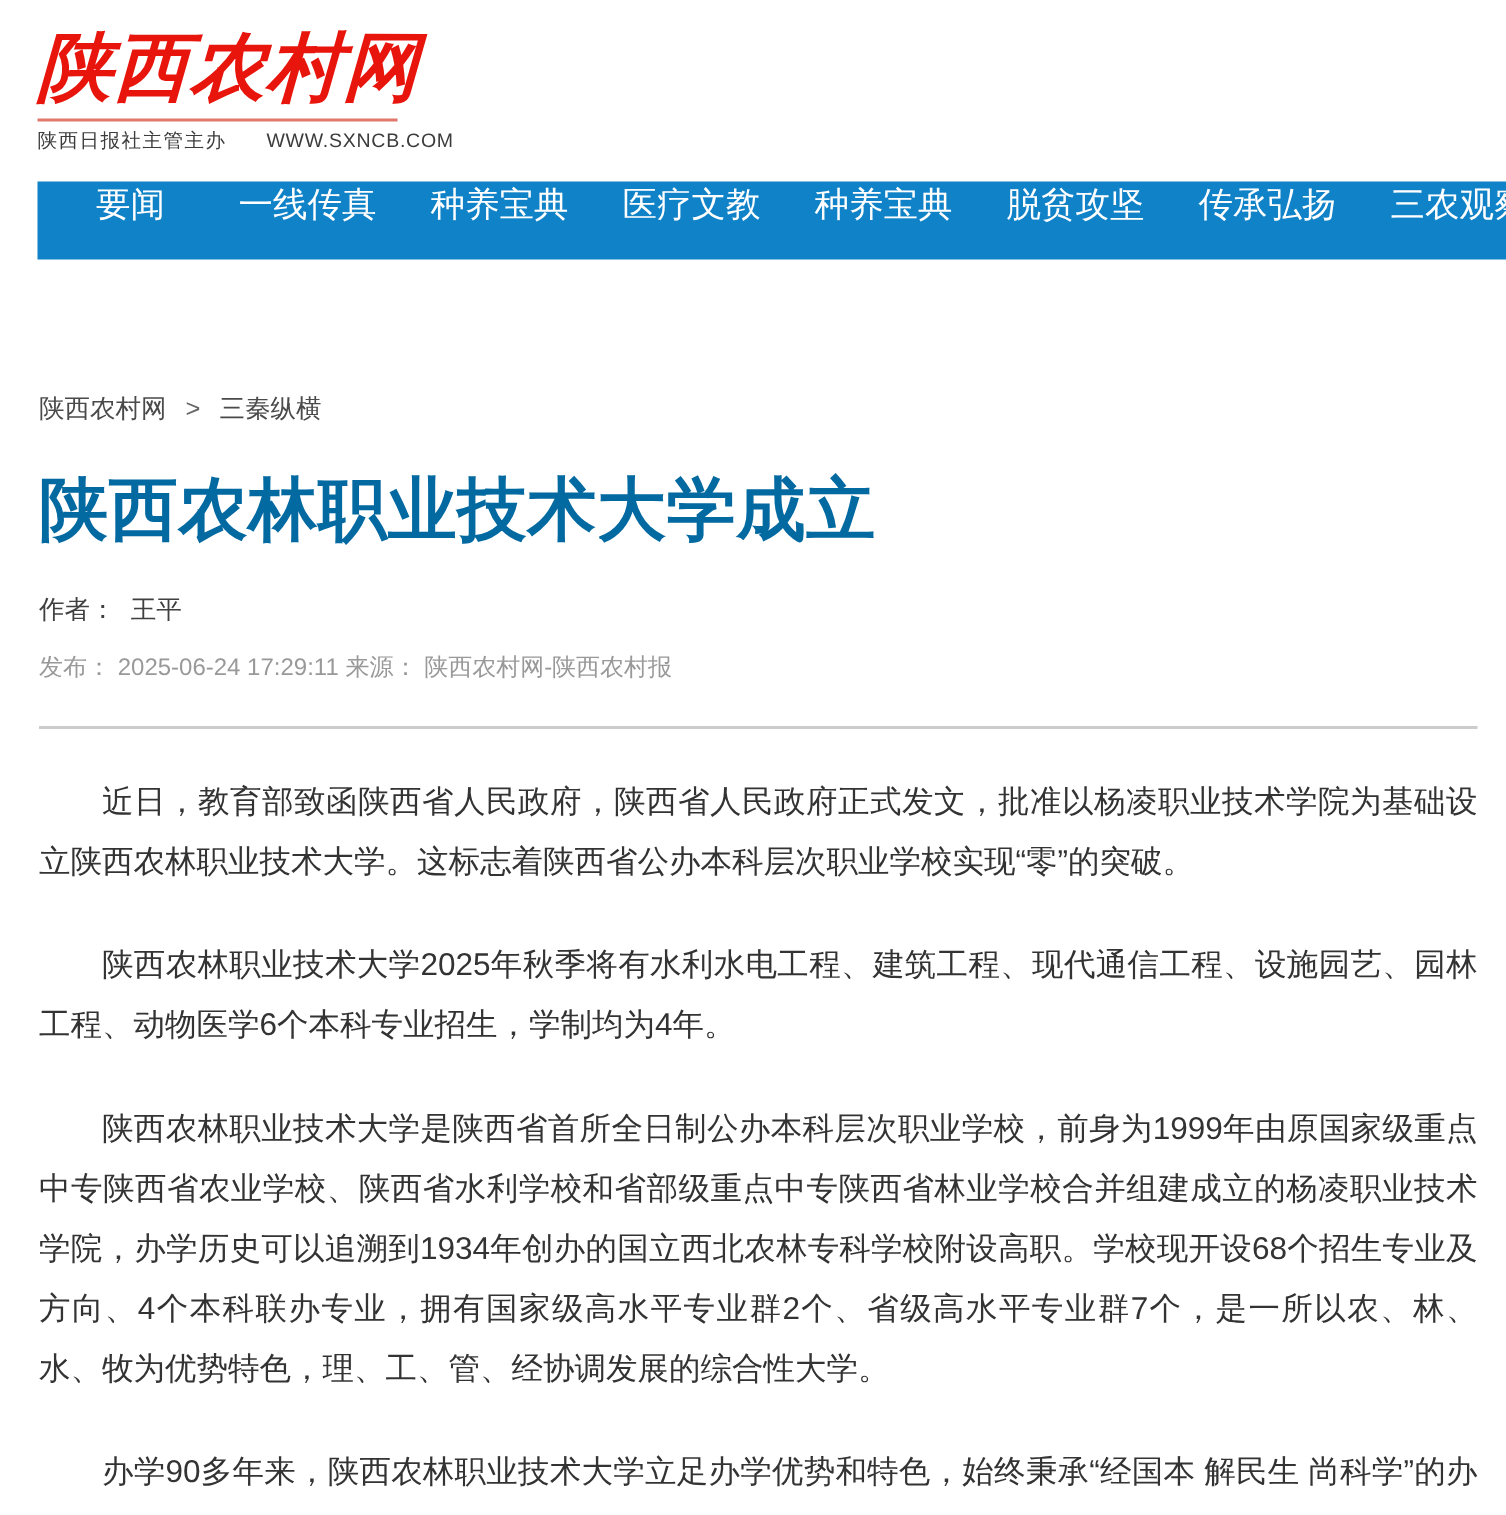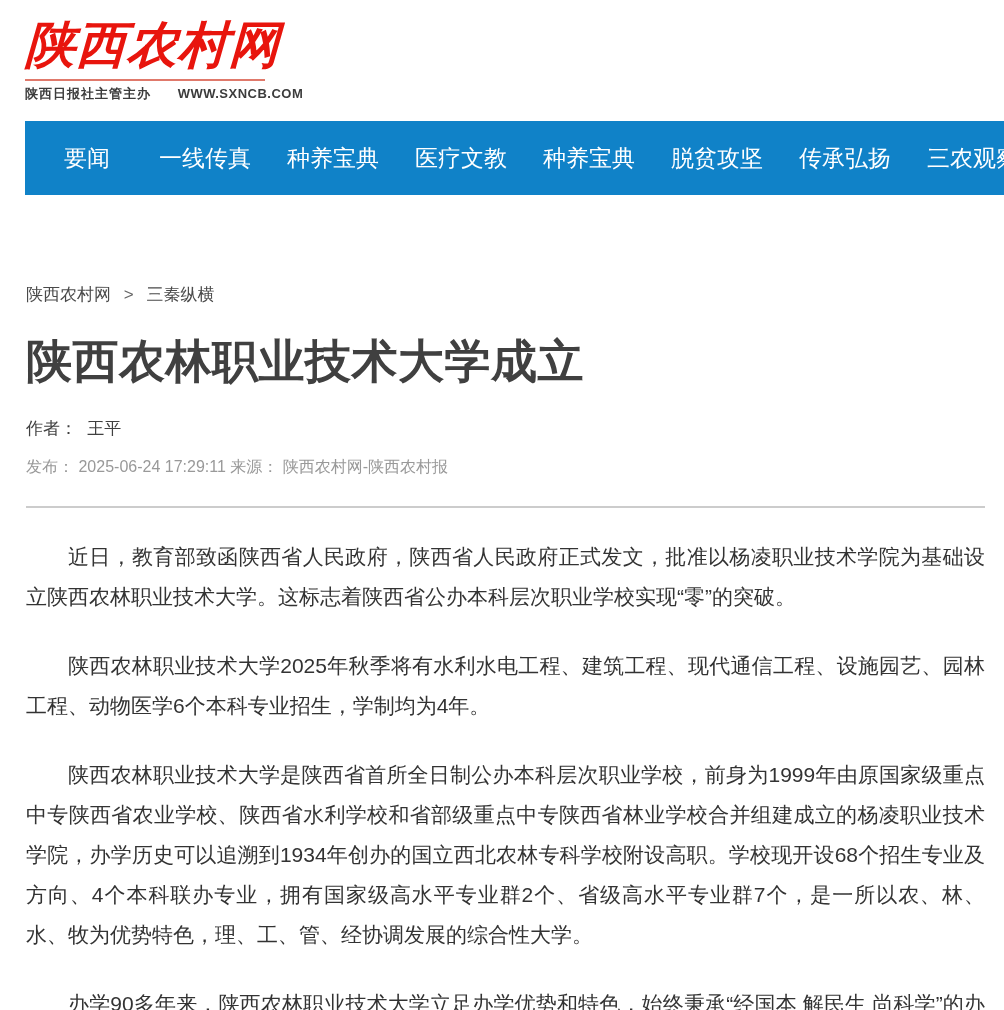--- a/index.html
+++ b/index.html
@@ -14,46 +14,46 @@
   .site-header { padding: 14px 0 0 25px; height: 121px; }
   .logo-text {
     font-family: "DejaVu Serif", serif;
     font-size: 50px; line-height: 62px;
     font-weight: 900; font-style: italic;
     color: #e8150d; letter-spacing: 1px;
     display: inline-block; transform: skewX(-2deg);
     cursor: pointer;
   }
   .logo-underline { width: 240px; height: 2px; background: #e0796b; margin: 3px 0 4px; }
-  .logo-sub { font-size: 13px; font-weight: bold; color: #3c3c3c; letter-spacing: 1px; }
+  .logo-sub { font-size: 13px; font-weight: normal; color: #3c3c3c; letter-spacing: 1px; }
   .logo-sub .site-url { margin-left: 22px; letter-spacing: 0.5px; }
 
   
   .main-nav {
-    margin-left: 25px; height: 74px;
+    margin-left: 25px; height: 52px;
     background: #1082c8;
-    display: flex; align-items: center;
+    display: flex; 
     padding-left: 8px;
     overflow: hidden; white-space: nowrap;
   }
   .nav-item {
     color: #ffffff; font-size: 23px;
     padding: 0 18px; cursor: pointer; flex: 0 0 auto;
   }
   .nav-item.first { padding: 0 31px; }
 
   
   .content { padding: 0 19px 0 26px; }
   .breadcrumb { margin-top: 88px; font-size: 17px; color: #4a4a4a; }
   .breadcrumb .crumb { cursor: pointer; }
   .breadcrumb .sep { margin: 0 8px; color: #666; }
 
   .article-title {
     margin-top: 29px;
-    font-size: 46px; font-weight: bold; color: #404040;
+    font-size: 46px; font-weight: bold; color: #0369a1;
     line-height: 1.15; letter-spacing: 0.5px;
   }
   .author-line { margin-top: 29px; font-size: 17px; color: #404040; font-family: Liberation Mono, monospace; }
   .meta-line   { margin-top: 17px; font-size: 16px; color: #999999; }
   .meta-line .source-label { }
   .divider { margin-top: 28px; border-top: 2px solid #cccccc; }
 
   .article-body { font-size: 21px; color: #333333; line-height: 40px; text-align: justify; }
   .article-body p { text-indent: 2em; margin-top: 29px; }
 </style>

